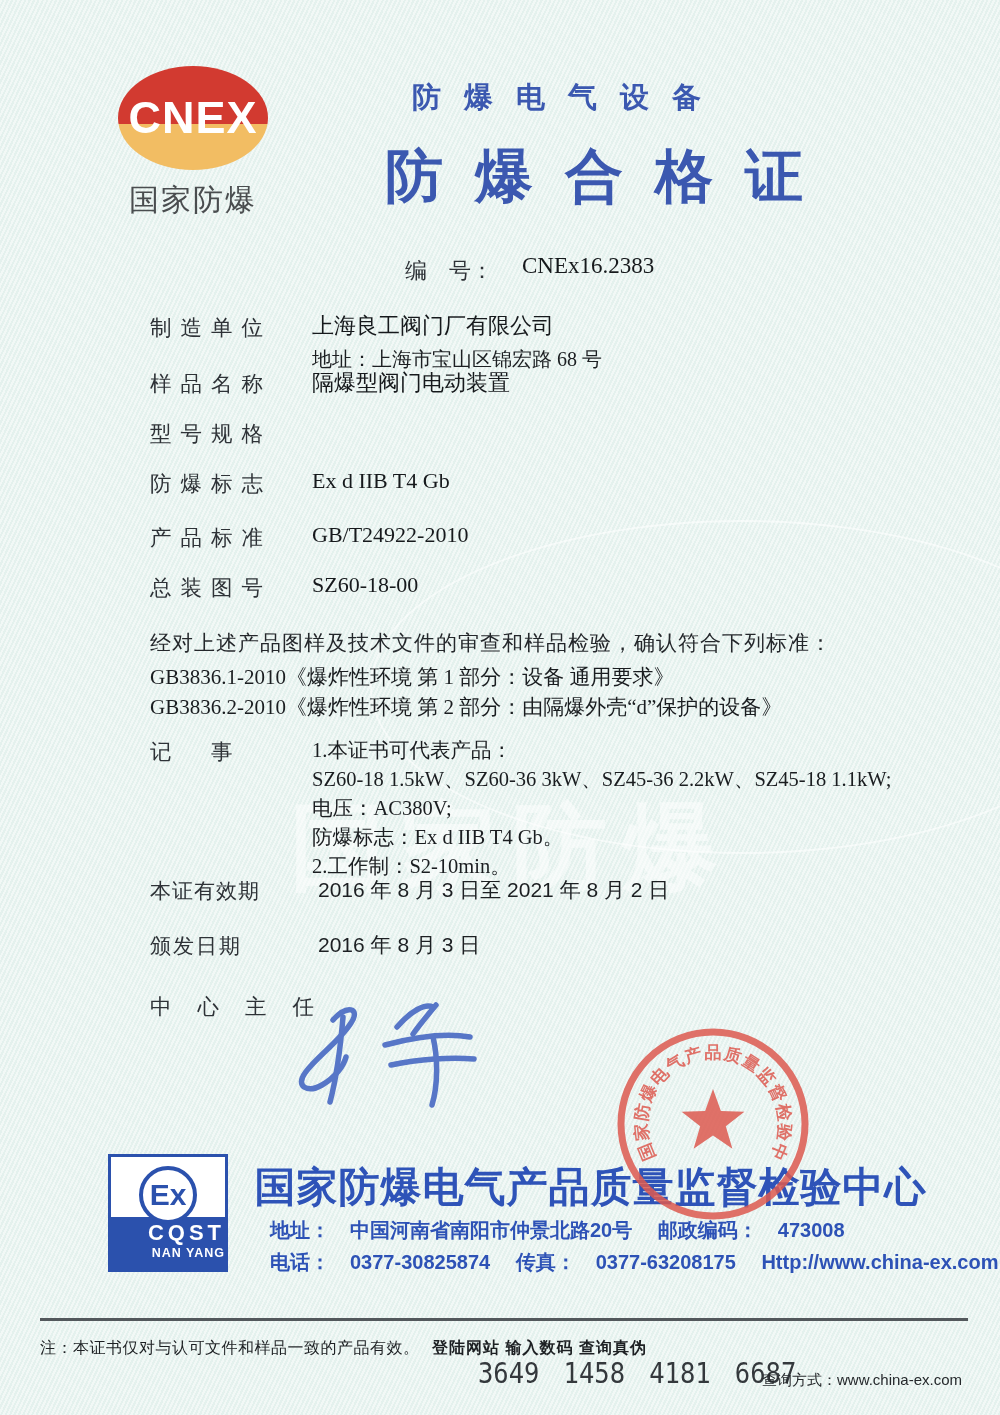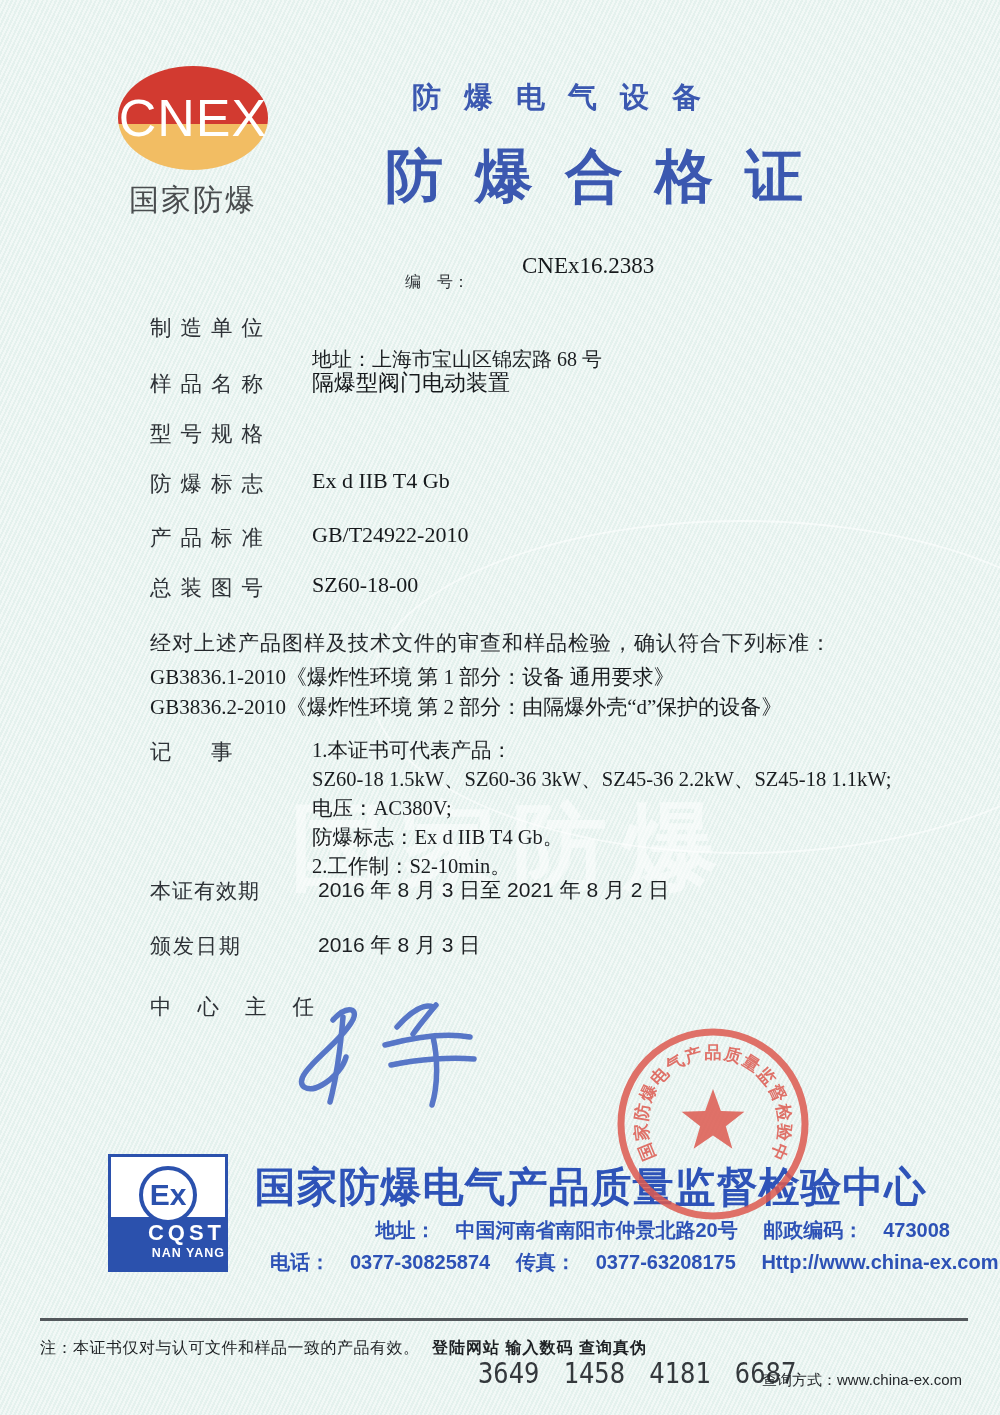--- a/index.html
+++ b/index.html
@@ -11,27 +11,27 @@
     font-family:"Liberation Sans", sans-serif;
   }
   .abs{position:absolute;}
   .sans{font-family:"Liberation Sans", sans-serif;}
   .serif{font-family:"Liberation Serif", serif;}
 
   
   .cnex-ellipse{left:118px;top:66px;width:150px;height:104px;border-radius:50%;
     background:linear-gradient(#d23a30 0 56%, #f2bd63 56% 100%);
     display:flex;align-items:center;justify-content:center;
-    color:#fff;font-weight:normal;font-size:52px;letter-spacing:1px;}
+    color:#fff;font-weight:bold;font-size:45px;letter-spacing:1px;}
   .cnex-caption{left:118px;top:180px;width:150px;text-align:center;font-size:30px;color:#4a4d4f;letter-spacing:2px;}
   .doc-type{left:240px;top:78px;width:610px;text-align:center;color:#3b58b0;font-weight:bold;
     font-size:29px;letter-spacing:23px;padding-left:23px;white-space:nowrap;}
   .main-title{left:250px;top:138px;width:656px;text-align:center;color:#3b58b0;font-weight:bold;
     font-size:58px;letter-spacing:32px;padding-left:32px;white-space:nowrap;}
-  .certno-label{left:405px;top:272px;font-size:16px;color:#2e3237;}
+  .certno-label{left:405px;top:256px;font-size:22px;color:#2e3237;}
   .certno-value{left:522px;top:253px;font-size:23px;color:#16191c;}
 
   
   .f-label{left:150px;font-size:21.5px;color:#2e3237;letter-spacing:9px;white-space:nowrap;}
   .f-value{left:312px;font-size:22px;color:#16191c;white-space:nowrap;}
   .f-sub{left:312px;font-size:20px;color:#1c1f22;white-space:nowrap;}
 
   
   .std{left:150px;top:629px;width:740px;}
   .std-intro{font-size:21px;color:#24272b;margin-bottom:5px;letter-spacing:1px;}
@@ -48,21 +48,21 @@
   
   .badge{left:108px;top:1154px;width:120px;height:118px;border:3px solid #2b51ad;box-sizing:border-box;background:#fff;}
   .badge-blue{position:absolute;left:0;bottom:0;width:100%;height:52px;background:#2b51ad;color:#fff;text-align:right;}
   .badge-circle{position:absolute;left:50%;top:9px;transform:translateX(-50%);width:58px;height:58px;
     border:4px solid #2b51ad;border-radius:50%;background:#fff;box-sizing:border-box;
     display:flex;align-items:center;justify-content:center;color:#2b51ad;font-weight:bold;font-size:30px;z-index:2;}
   .badge-acronym{font-size:22px;letter-spacing:4px;line-height:26px;margin-top:3px;font-weight:bold;}
   .badge-city{font-size:12.5px;letter-spacing:1px;line-height:14px;font-weight:bold;}
   .issuer-name{left:243px;top:1160px;width:695px;text-align:center;color:#2e53b8;font-weight:bold;
     font-size:41px;letter-spacing:1px;font-family:"Liberation Serif", serif;white-space:nowrap;z-index:2;}
-  .issuer-line{width:700px;text-align:right;color:#2d52b6;font-weight:bold;font-size:20px;white-space:nowrap;}
+  .issuer-line{width:700px;text-align:left;color:#2d52b6;font-weight:bold;font-size:20px;white-space:nowrap;}
   .issuer-line span{margin:0 10px;}
 
   .divider{left:40px;top:1318px;width:928px;height:3px;background:#53585c;}
 
   
   .foot-note{left:40px;top:1338px;font-size:16px;color:#1d2023;letter-spacing:.5px;}
   .foot-hint{left:432px;top:1338px;font-size:16px;color:#1d2023;font-weight:bold;letter-spacing:1px;}
   .foot-code{left:478px;top:1356px;font-family:"DejaVu Sans Mono", monospace;font-size:29px;color:#34383c;
     word-spacing:10px;letter-spacing:0;transform:scaleX(.88);transform-origin:left;}
   .foot-query{left:755px;top:1371px;font-size:15px;color:#26292c;padding-left:7px;}
@@ -84,20 +84,21 @@
     <span>CNEX</span>
   </div>
   <div class="abs cnex-caption content sans">国家防爆</div>
   <div class="abs doc-type content sans">防爆电气设备</div>
   <div class="abs main-title content sans">防爆合格证</div>
 
   <div class="abs certno-label content sans">编　号：</div>
   <div class="abs certno-value content serif">CNEx16.2383</div>
 
   <div class="abs f-label content" style="top:313px">制造单位</div>
+  <div class="abs f-value content serif" style="top:311px">上海良工阀门厂有限公司</div>
   <div class="abs f-sub content serif" style="top:346px">地址：上海市宝山区锦宏路 68 号</div>
 
   <div class="abs f-label content" style="top:369px">样品名称</div>
   <div class="abs f-value content serif" style="top:368px">隔爆型阀门电动装置</div>
 
   <div class="abs f-label content" style="top:419px">型号规格</div>
 
   <div class="abs f-label content" style="top:469px">防爆标志</div>
   <div class="abs f-value content serif" style="top:468px">Ex d IIB T4 Gb</div>
 

